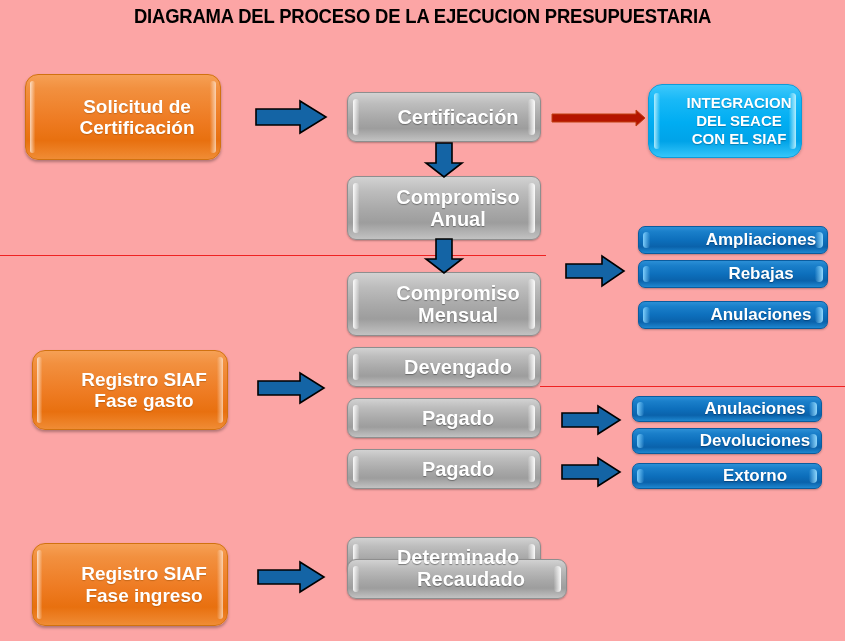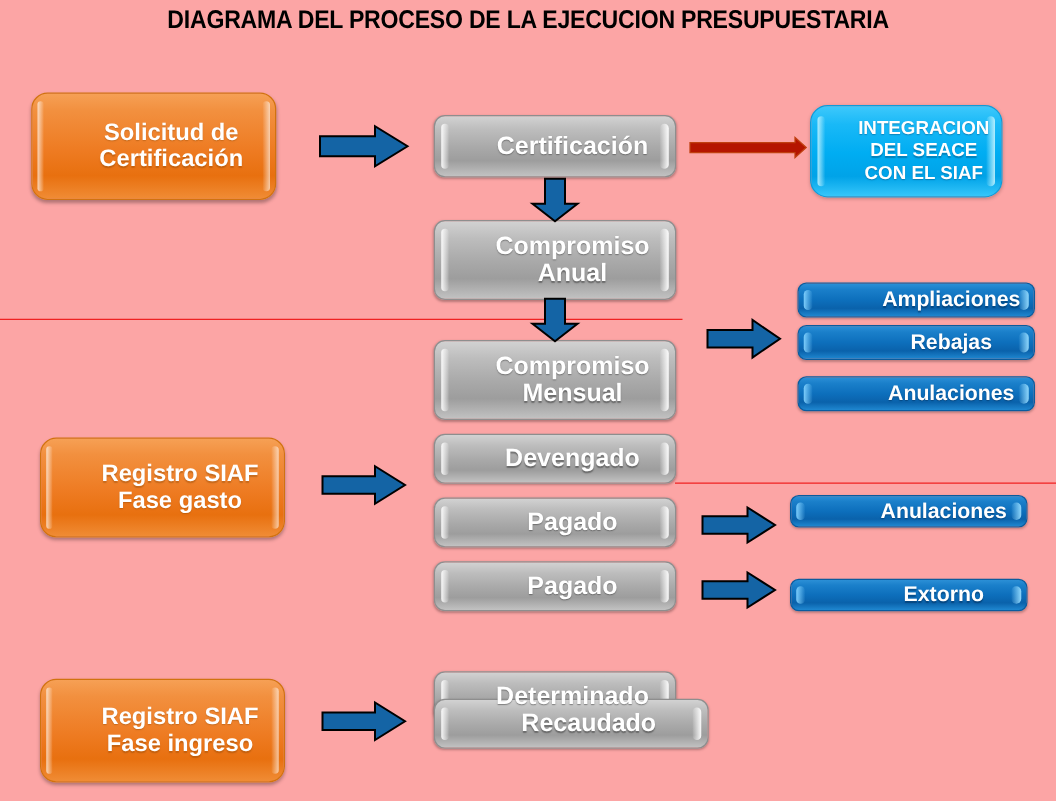--- a/index.html
+++ b/index.html
@@ -272,20 +272,23 @@
   <div class="node bluebanner" style="left:638px; top:260px; width:190px; height:28px;">
     <span class="lbl">Rebajas</span>
   </div>
   <div class="node bluebanner" style="left:638px; top:301px; width:190px; height:28px;">
     <span class="lbl">Anulaciones</span>
   </div>
 
   <div class="node bluebanner" style="left:632px; top:396px; width:190px; height:26px;">
     <span class="lbl">Anulaciones</span>
   </div>
+  <div class="node bluebanner" style="left:632px; top:428px; width:190px; height:26px;">
+    <span class="lbl">Devoluciones</span>
+  </div>
   <div class="node bluebanner" style="left:632px; top:463px; width:190px; height:26px;">
     <span class="lbl">Extorno</span>
   </div>
 
   <div class="arrow" style="left:256px; top:101px;">
     <svg width="72" height="32" viewBox="0 0 72 32">
       <path d="M0,8 L44,8 L44,0 L70,16 L44,32 L44,24 L0,24 Z" fill="#1464a5" stroke="#000000" stroke-width="1.6" stroke-linejoin="miter"></path>
     </svg>
   </div>
 

